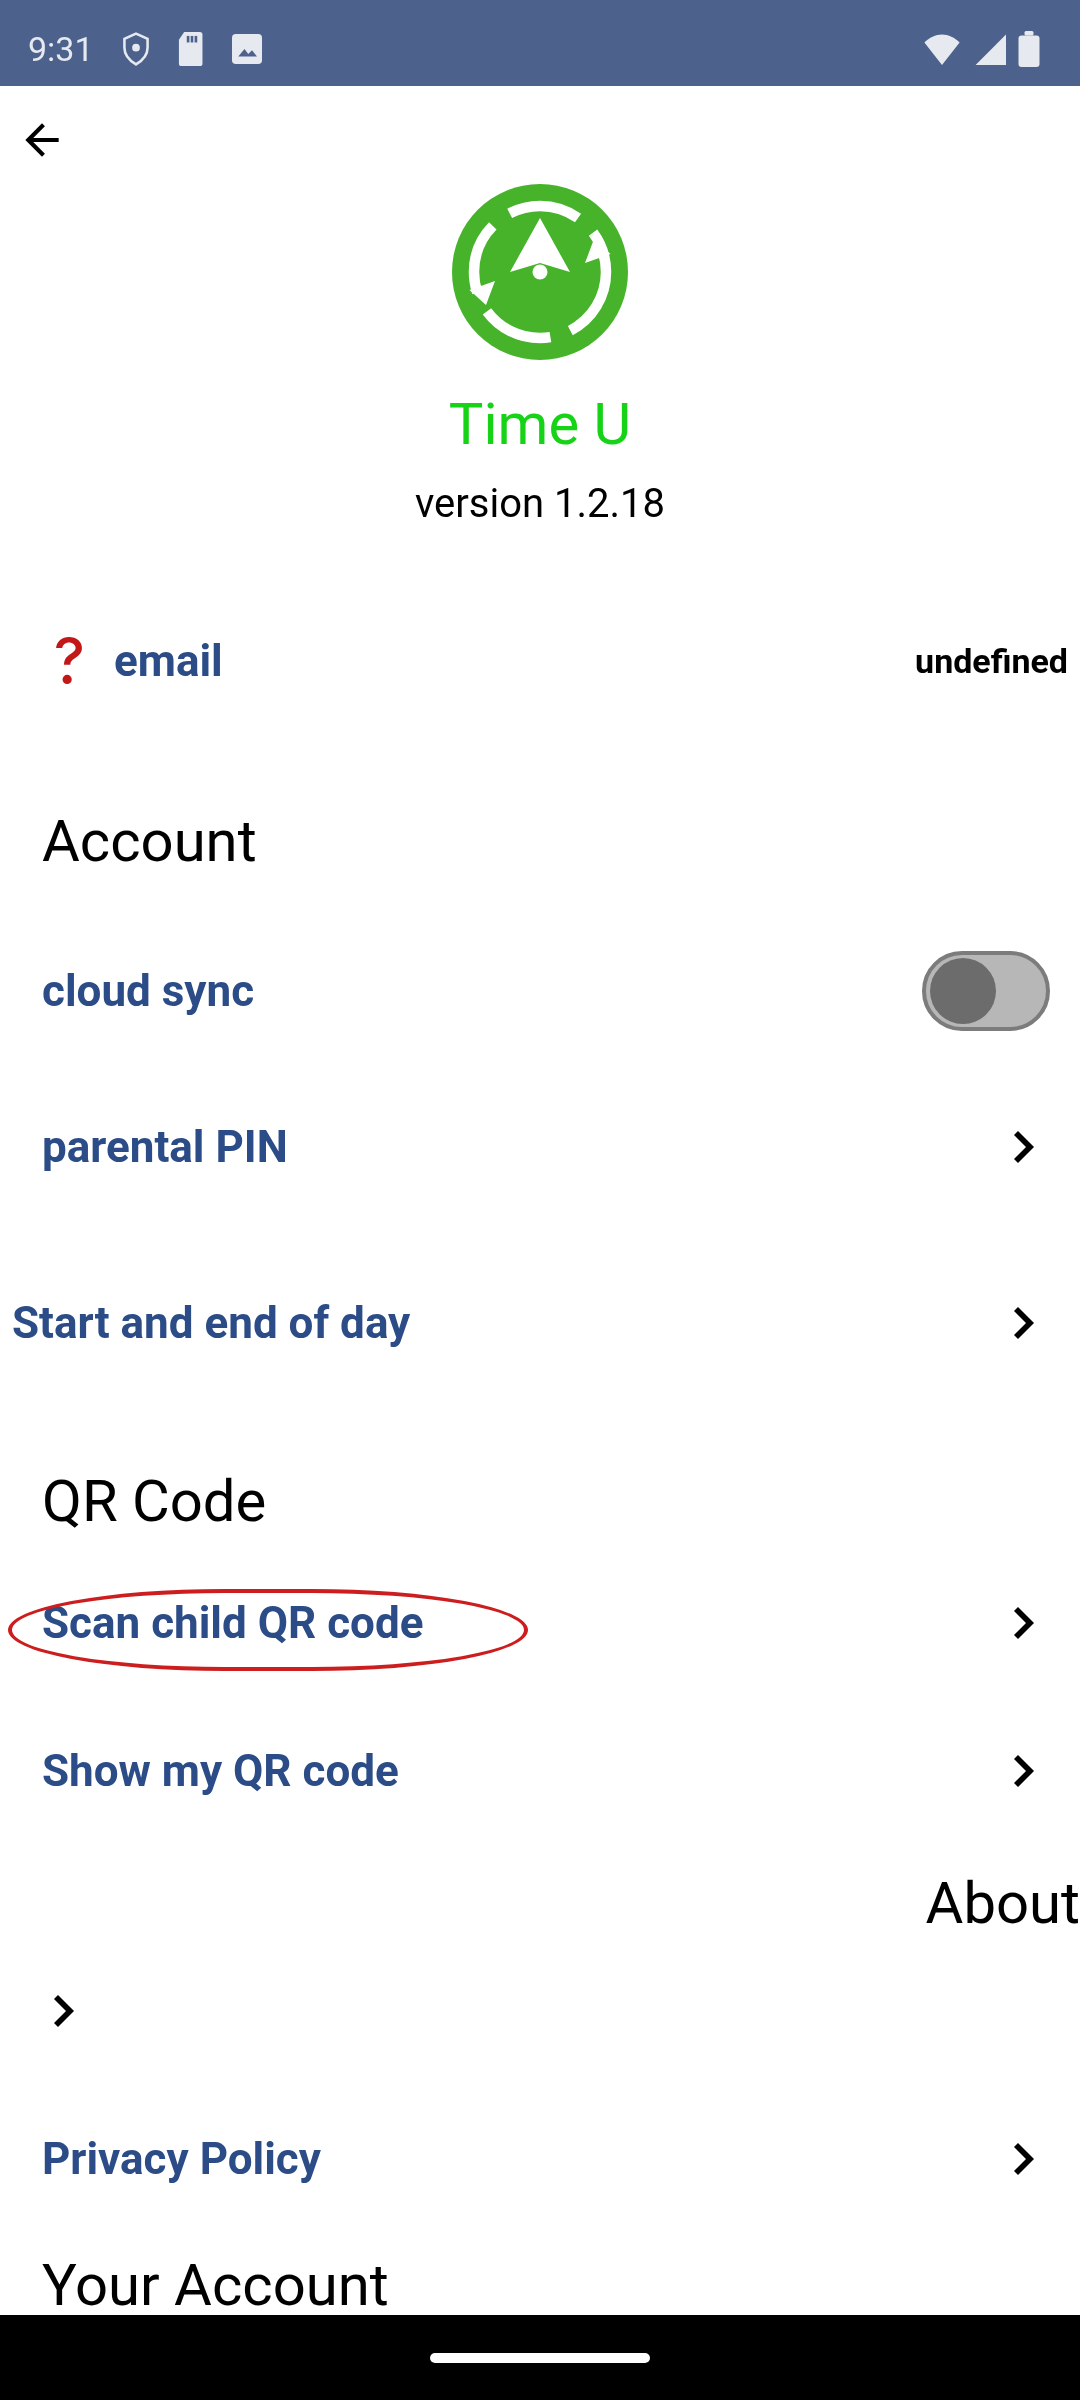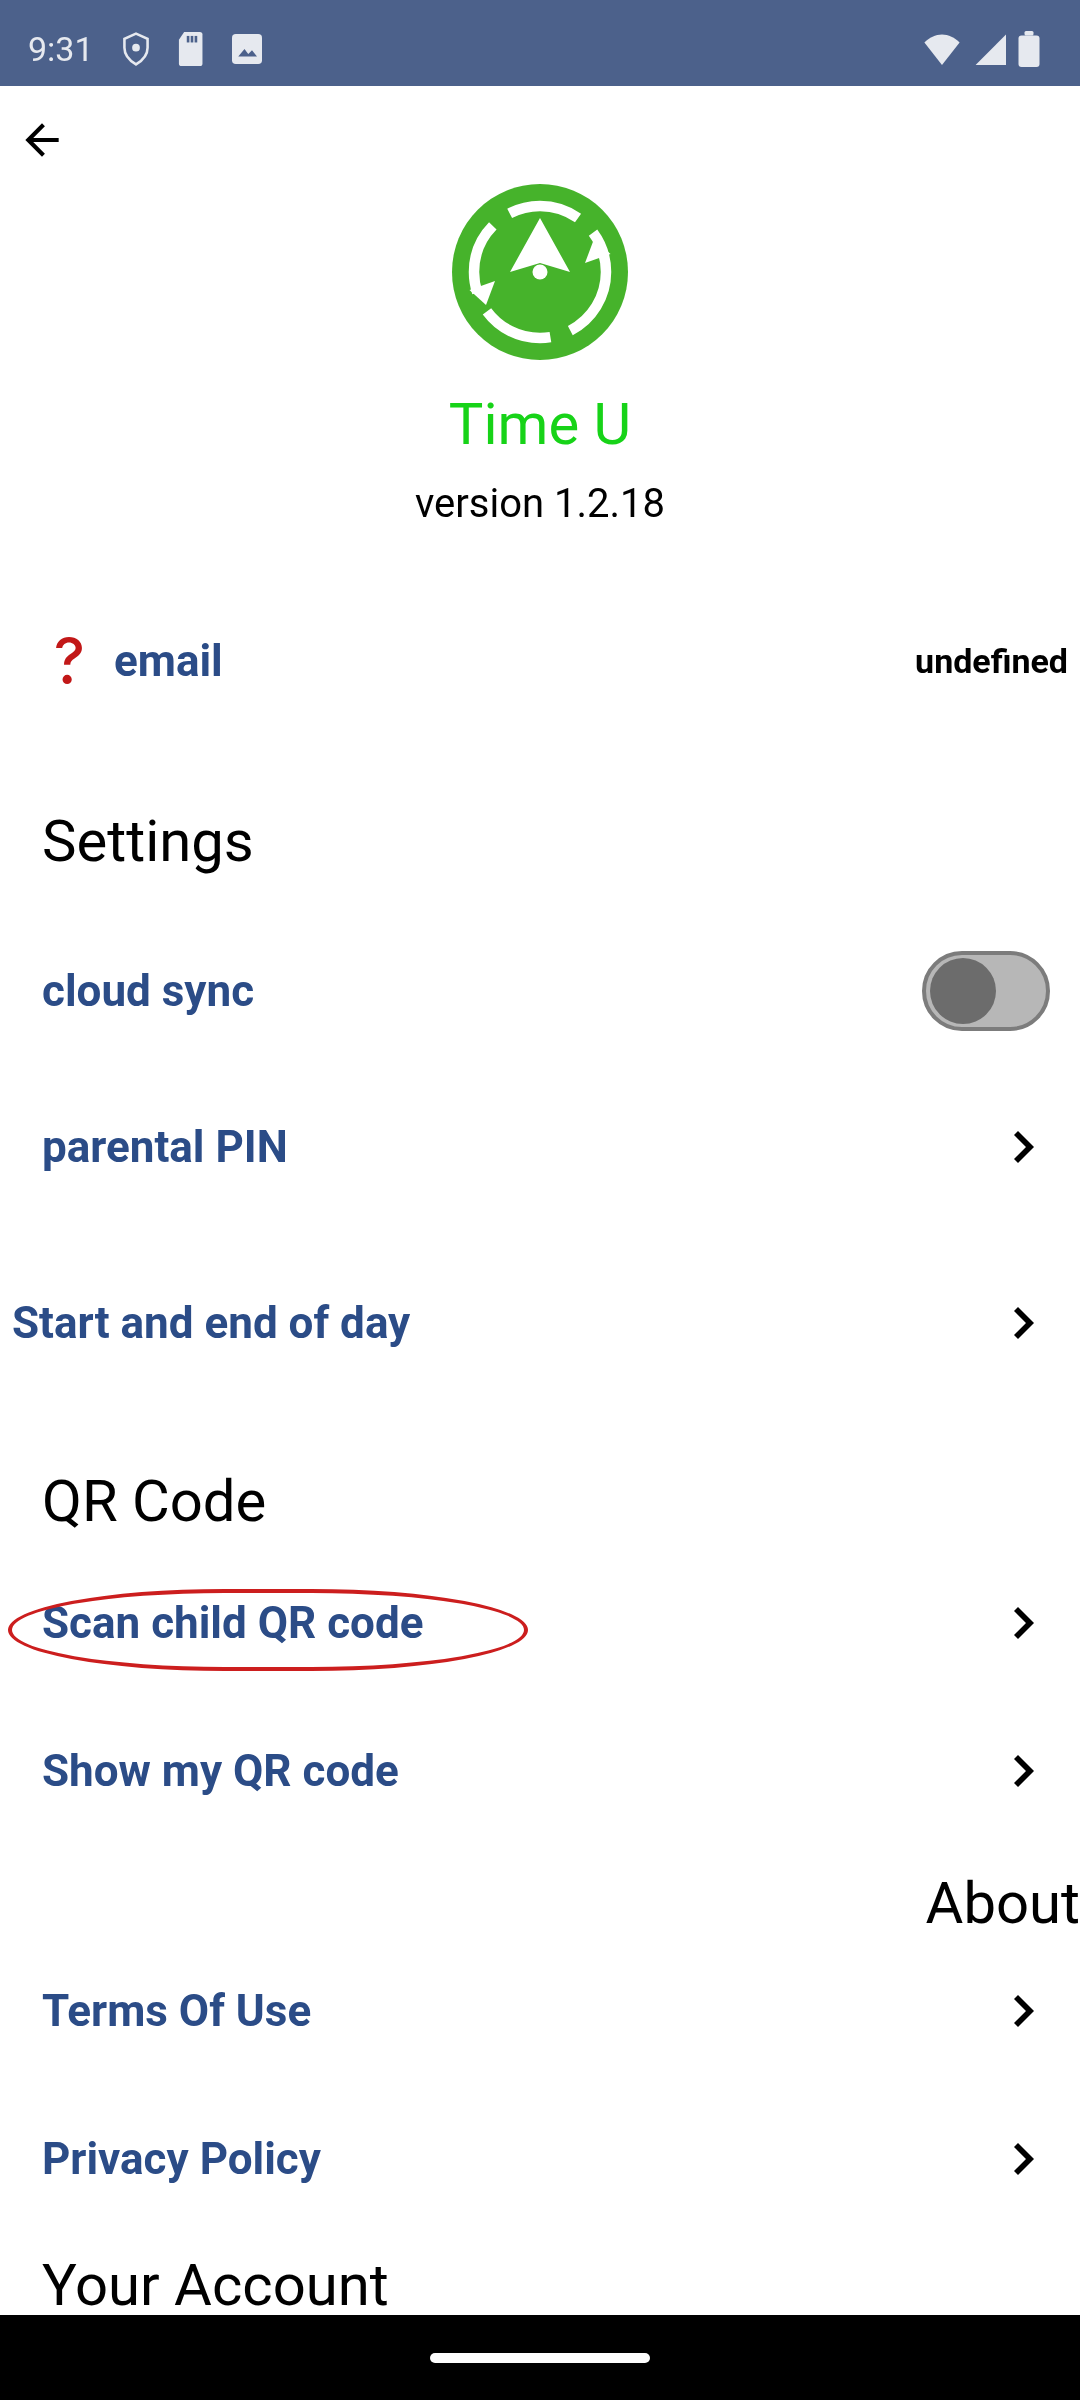--- a/index.html
+++ b/index.html
@@ -226,21 +226,21 @@
   <div class="email-row">
     <span class="email-icon">
       <svg width="32" height="48" viewBox="0 0 16 26">
           <path fill="#c21818" d="M8 0c4 0 7 2.5 7 6 0 3-2 4.3-4 5.7-1.5 1-2.3 1.8-2.3 3.3H5.3c0-3 1.7-4.5 3.3-5.6 1.7-1.2 3-2 3-3.4 0-1.7-1.7-3-3.6-3C6 3 4.6 4.3 4.3 6H1C1.3 2.4 4.2 0 8 0zM7 20.5A2.5 2.5 0 1 1 7 25.5 2.5 2.5 0 0 1 7 20.5z"></path>
         </svg>
     </span>
     <span class="email-label">email</span>
     <span class="email-value">undefined</span>
   </div>
 
-  <div class="section-head settings">Settings</div>
+  <div class="section-head settings">Account</div>
 
   <div class="row cloud">
     <span class="row-label">cloud sync</span>
     <div class="toggle">
       <div class="toggle-knob"></div>
     </div>
   </div>
 
   <div class="row parental">
     <span class="row-label">parental PIN</span>
@@ -269,21 +269,20 @@
   <div class="row showqr">
     <span class="row-label">Show my QR code</span>
     <svg class="chev" viewBox="0 0 24 24">
         <path d="M8 4l8 8-8 8-2-2 6-6-6-6z"></path>
       </svg>
   </div>
 
   <div class="section-head about">About</div>
 
   <div class="row terms">
-    <span class="row-label">Terms Of Use</span>
     <svg class="chev" viewBox="0 0 24 24">
         <path d="M8 4l8 8-8 8-2-2 6-6-6-6z"></path>
       </svg>
   </div>
 
   <div class="row privacy">
     <span class="row-label">Privacy Policy</span>
     <svg class="chev" viewBox="0 0 24 24">
         <path d="M8 4l8 8-8 8-2-2 6-6-6-6z"></path>
       </svg>

